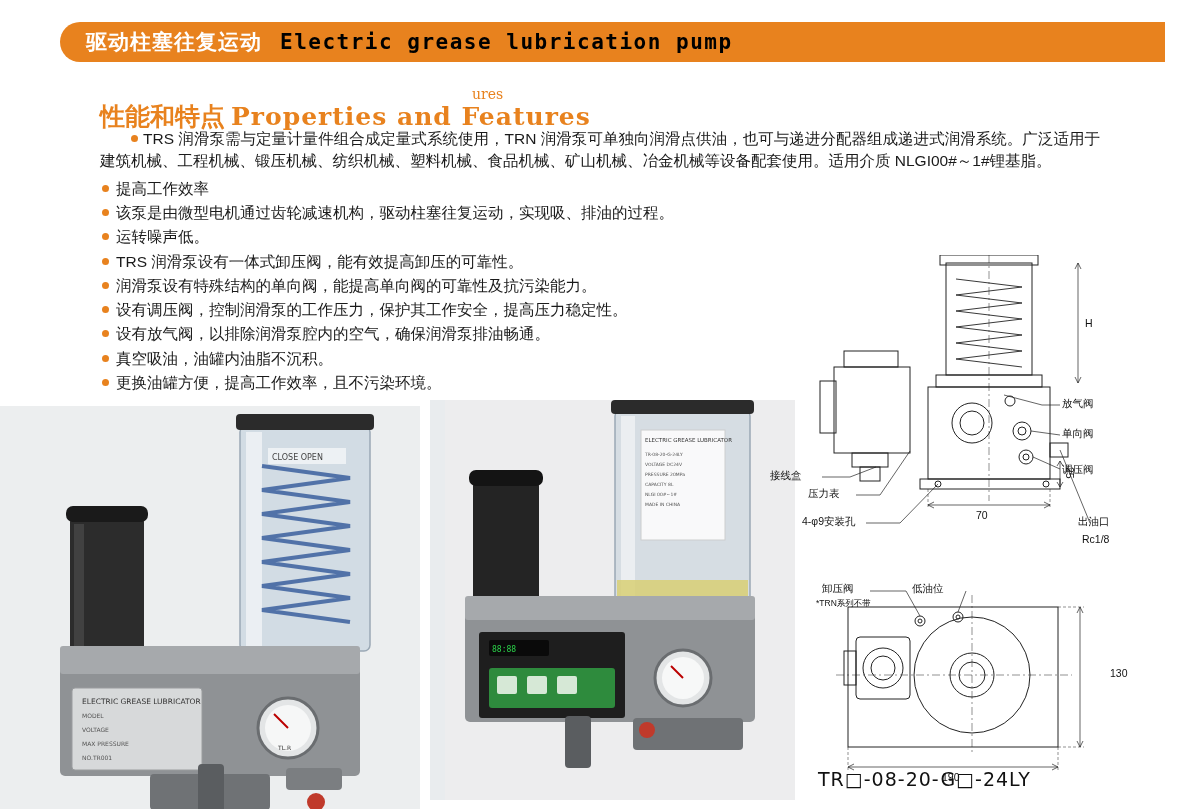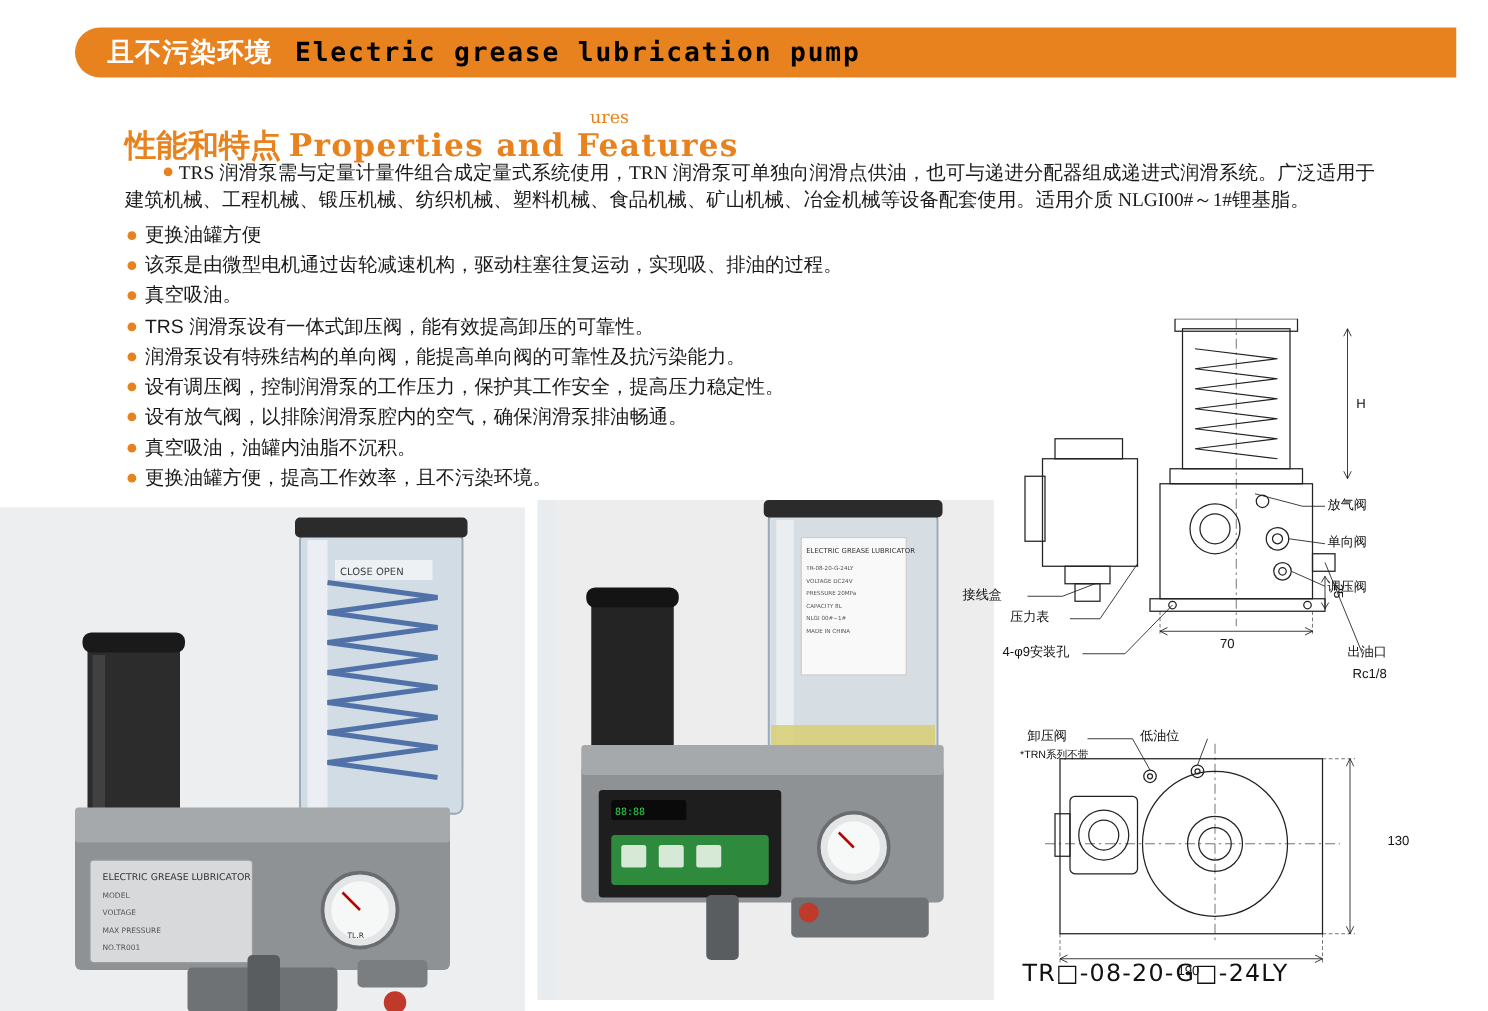--- a/index.html
+++ b/index.html
@@ -79,21 +79,21 @@
     top: 128px;
     width: 1000px;
     color: #1a1a1a;
     font-size: 15.5px;
     line-height: 1.45;
   }
   .para {
     text-indent: 2em;
     text-align: justify;
     margin: 0 0 4px 0;
-    font-family: Liberation Serif, serif;
+    font-family: Liberation Sans, sans-serif;
   }
 
   ul.bullets {
     list-style: none;
     margin: 0;
     padding: 0;
   }
   ul.bullets li {
     position: relative;
     padding-left: 16px;
@@ -155,35 +155,35 @@
     font-family: "DejaVu Sans", sans-serif;
     font-size: 19px;
     color: #111;
     letter-spacing: 1px;
   }
 </style>
 </head>
 <body>
 
 <div class="header-bar">
-  <span class="title-cn">且不污染环境</span>
+  <span class="title-cn">驱动柱塞往复运动</span>
   <span class="title-en">Electric grease lubrication pump</span>
 </div>
 
 <div class="section-heading">
   <span class="cn">性能和特点</span><span class="en">Properties and Features</span>
 </div>
 <div class="heading-overlay">ures</div>
 
 <div class="body-text">
   <p class="para"><span class="bullet-dot-inline"></span><span>TRS 润滑泵需与定量计量件组合成定量式系统使用，TRN 润滑泵可单独向润滑点供油，也可与递进分配器组成递进式润滑系统。广泛适用于建筑机械、工程机械、锻压机械、纺织机械、塑料机械、食品机械、矿山机械、冶金机械等设备配套使用。适用介质 NLGI00#～1#锂基脂。</span></p>
   <ul class="bullets">
-    <li><span>更换油罐方便</span></li>
+    <li><span>提高工作效率</span></li>
     <li><span>该泵是由微型电机通过齿轮减速机构，驱动柱塞往复运动，实现吸、排油的过程。</span></li>
-    <li><span>真空吸油。</span></li>
+    <li><span>运转噪声低。</span></li>
     <li><span>TRS 润滑泵设有一体式卸压阀，能有效提高卸压的可靠性。</span></li>
     <li><span>润滑泵设有特殊结构的单向阀，能提高单向阀的可靠性及抗污染能力。</span></li>
     <li><span>设有调压阀，控制润滑泵的工作压力，保护其工作安全，提高压力稳定性。</span></li>
     <li><span>设有放气阀，以排除润滑泵腔内的空气，确保润滑泵排油畅通。</span></li>
     <li><span>真空吸油，油罐内油脂不沉积。</span></li>
     <li><span>更换油罐方便，提高工作效率，且不污染环境。</span></li>
   </ul>
 </div>
 
 <div class="photo photo-1">

